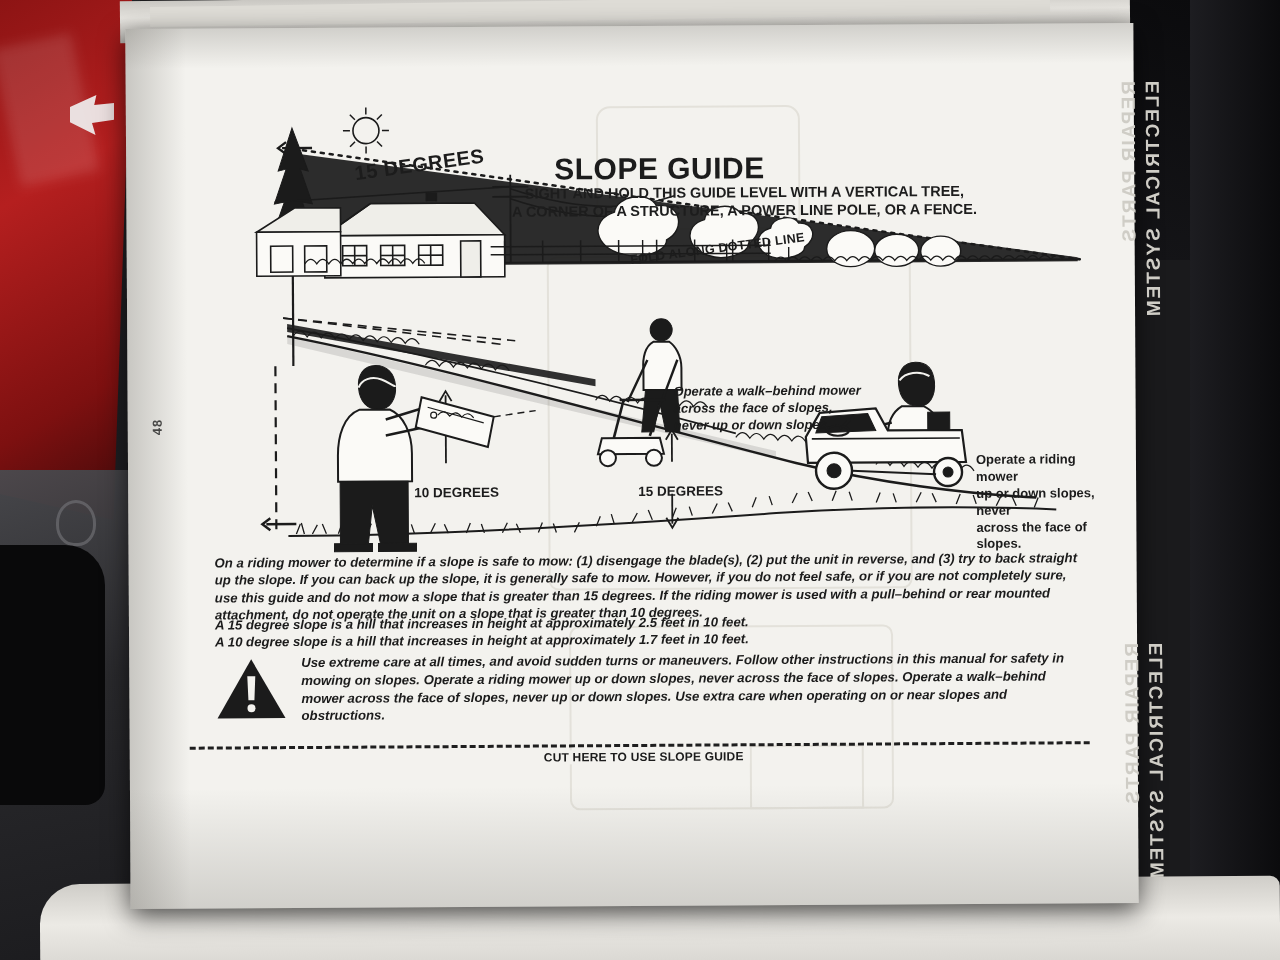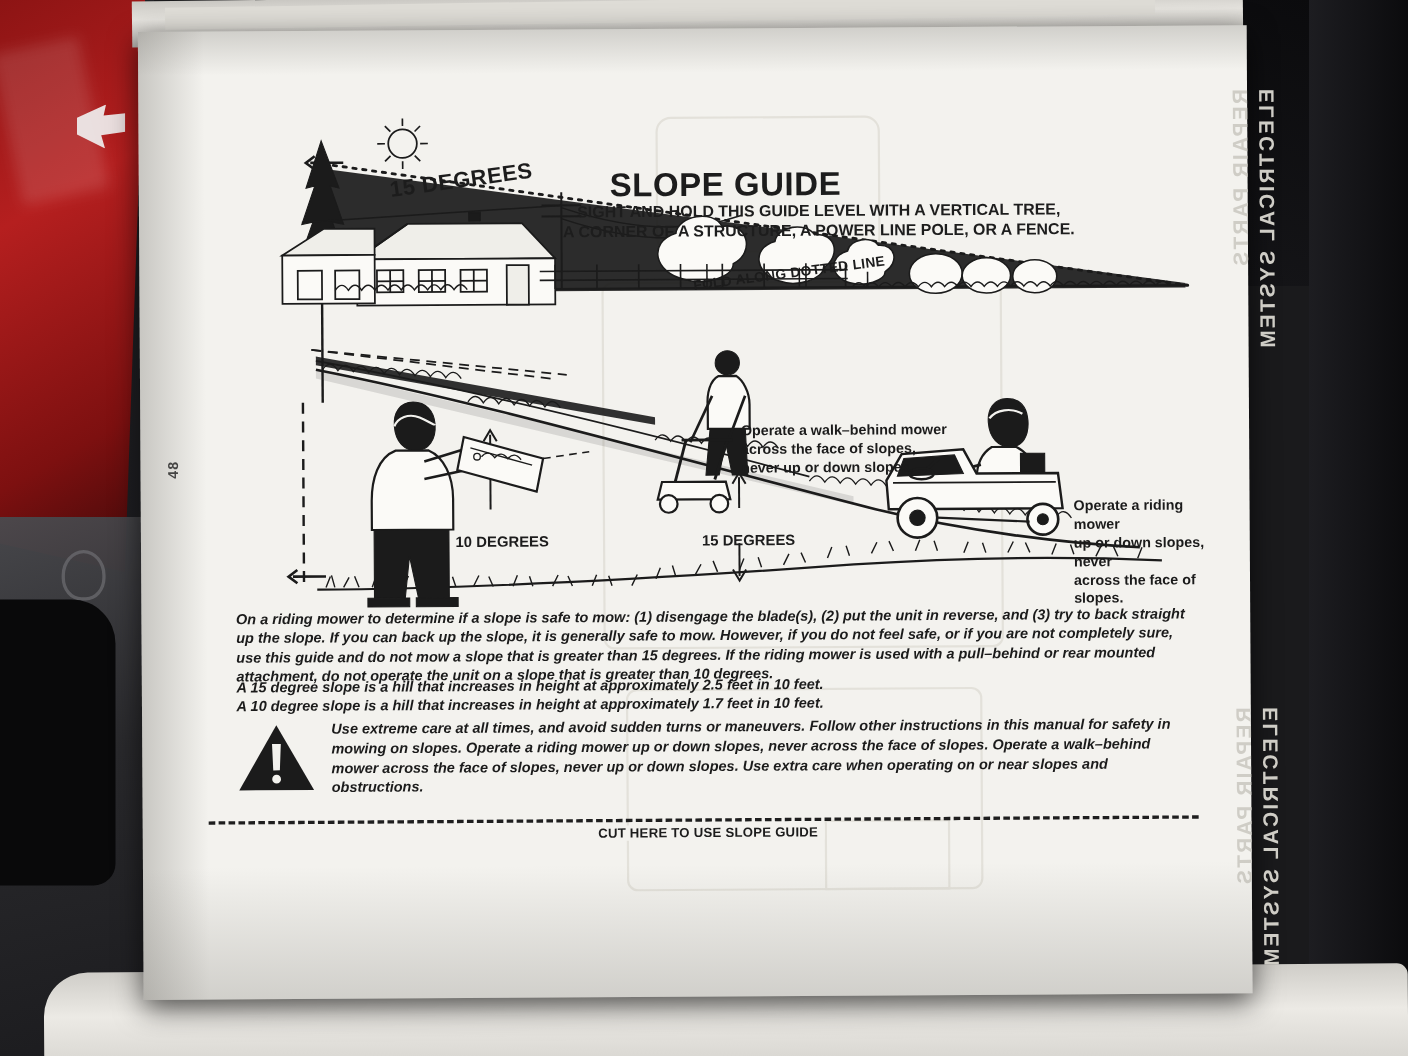--- a/index.html
+++ b/index.html
@@ -227,20 +227,21 @@
     font-size: 13.5px;
   }
   .note-walk {
     position: absolute;
     left: 498px;
     top: 350px;
     font-size: 13px;
     font-weight: bold;
     color: #1b1b1b;
     line-height: 1.3;
+    font-style: italic;
   }
   .note-ride {
     position: absolute;
     left: 800px;
     top: 420px;
     font-size: 13px;
     font-weight: bold;
     color: #1b1b1b;
     line-height: 1.3;
   }

